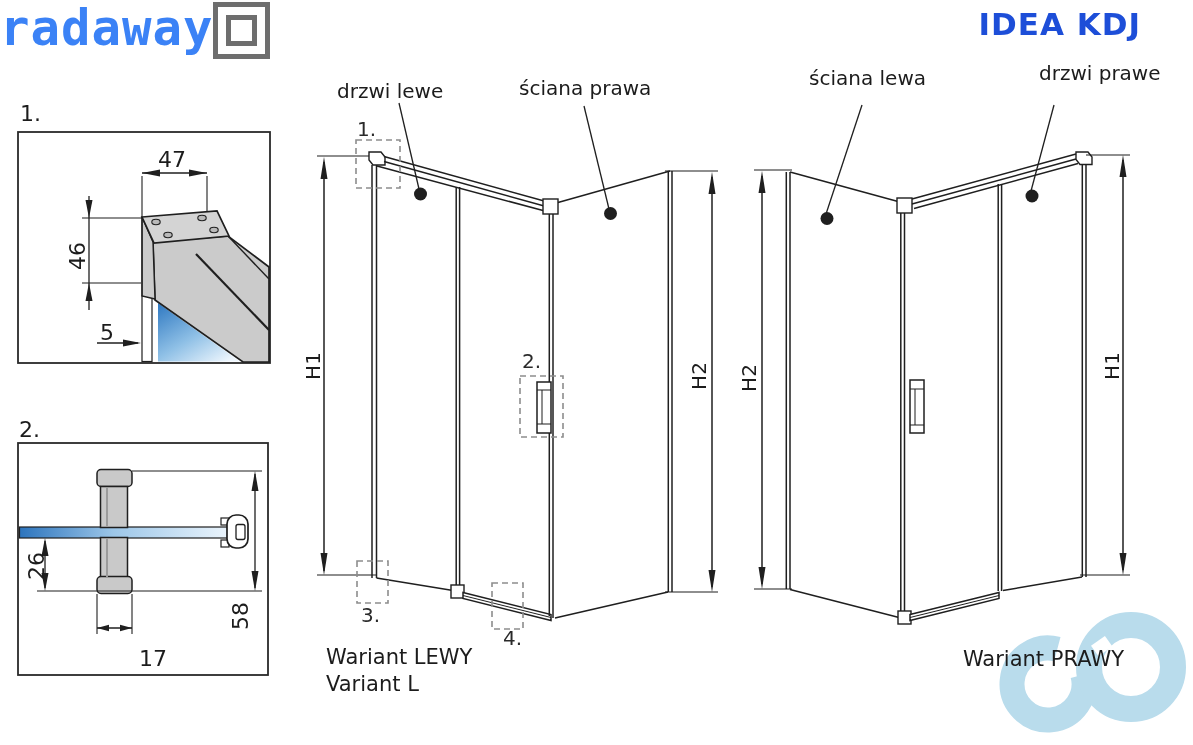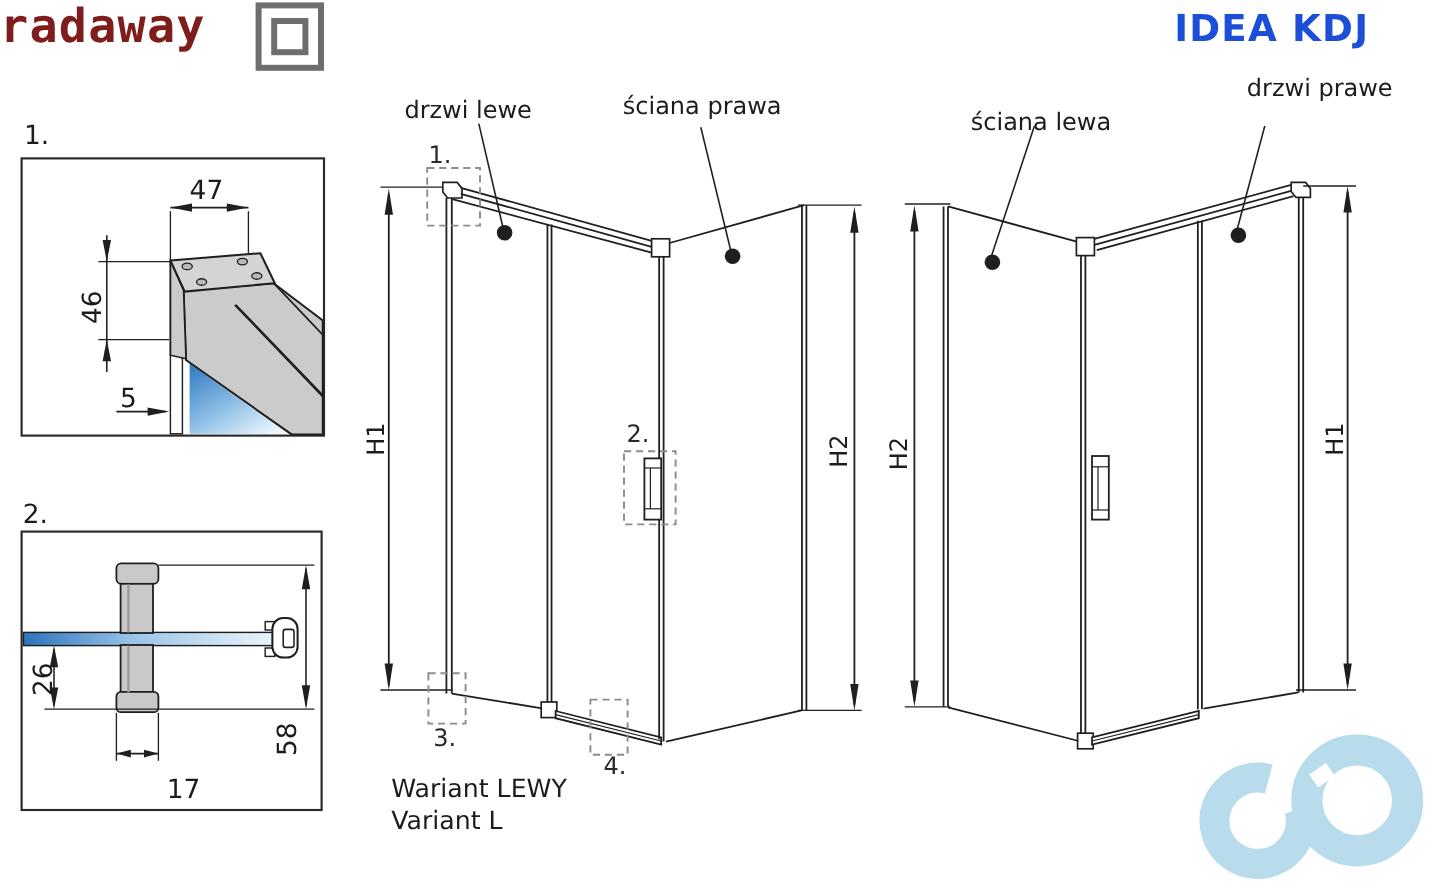--- a/index.html
+++ b/index.html
@@ -10,21 +10,21 @@
   }
   .t{position:absolute;white-space:nowrap;line-height:1.1;}
   .lbl{font-size:20px;color:#1c1c1c;}
   .callout{font-size:20px;color:#2a2a2a;}
   .caption{font-size:21px;color:#1c1c1c;}
   .rot{width:44px;height:22px;display:flex;align-items:center;justify-content:center;
        transform:rotate(-90deg);}
   .num{font-size:22px;color:#1c1c1c;}
   #brand{
     left:0px;top:2px;font-family:"DejaVu Sans Mono", monospace;
-    font-size:39px;color:#7f1d1d;letter-spacing:1px;font-weight:bold;
+    font-size:49px;color:#3b82f6;letter-spacing:1px;font-weight:bold;
   }
   #logo-outer{
     position:absolute;left:213px;top:2px;width:57px;height:57px;
     border:5px solid #6e6e6e;box-sizing:border-box;
     display:flex;align-items:center;justify-content:center;
   }
   #logo-inner{width:31px;height:31px;border:5px solid #6e6e6e;box-sizing:border-box;}
   #title{
     right:52px;top:7px;font-size:31px;font-weight:bold;letter-spacing:1px;color:#1d4ed8;
   }
@@ -243,18 +243,19 @@
 <div class="t lbl" style="left:519px;top:77px;">ściana prawa</div>
 <div class="t callout" style="left:357px;top:118px;">1.</div>
 <div class="t callout" style="left:522px;top:350px;">2.</div>
 <div class="t callout" style="left:361px;top:604px;">3.</div>
 <div class="t callout" style="left:503px;top:627px;">4.</div>
 <div class="t lbl rot" style="left:291px;top:355px;">H1</div>
 <div class="t lbl rot" style="left:677px;top:365px;">H2</div>
 <div class="t caption" style="left:326px;top:646px;">Wariant LEWY</div>
 <div class="t caption" style="left:326px;top:673px;">Variant L</div>
 
-<div class="t lbl" style="left:809px;top:90px;">ściana lewa</div>
+<div class="t lbl" style="left:809px;top:67px;">ściana lewa</div>
 <div class="t lbl" style="left:995px;top:62px;margin-left:44px;">drzwi prawe</div>
 <div class="t lbl rot" style="left:727px;top:367px;">H2</div>
 <div class="t lbl rot" style="left:1090px;top:355px;">H1</div>
 <div class="t caption" id="caption-right">
+  <div>Wariant PRAWY</div>
 </div>
 
 </body></html>

